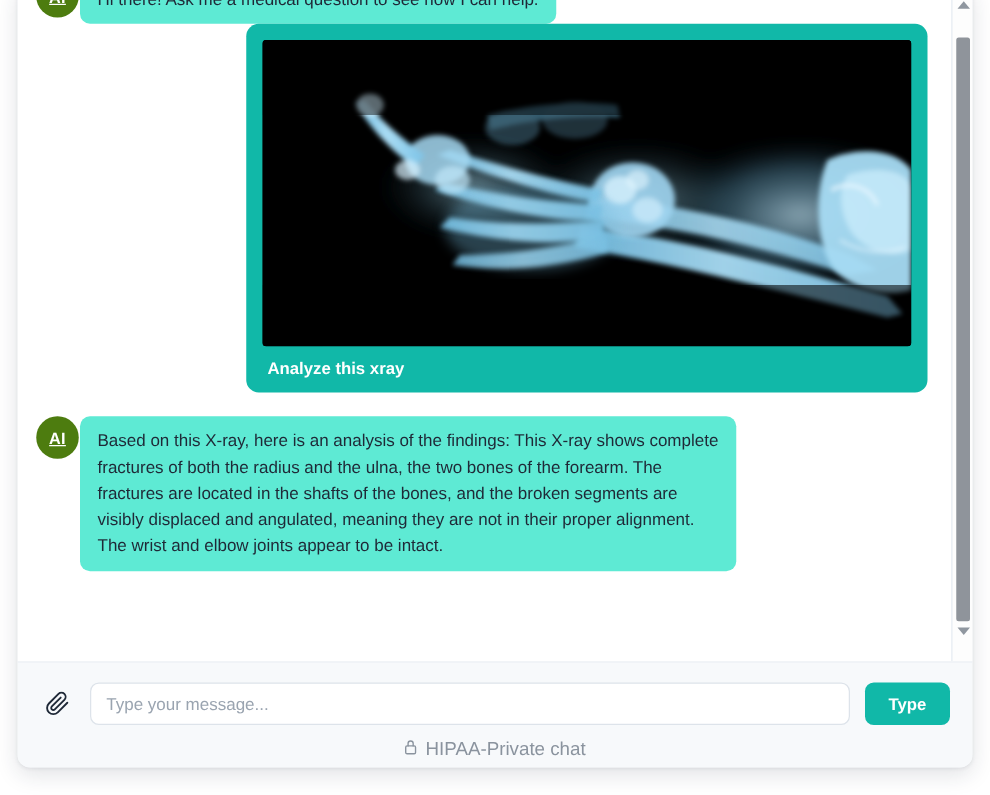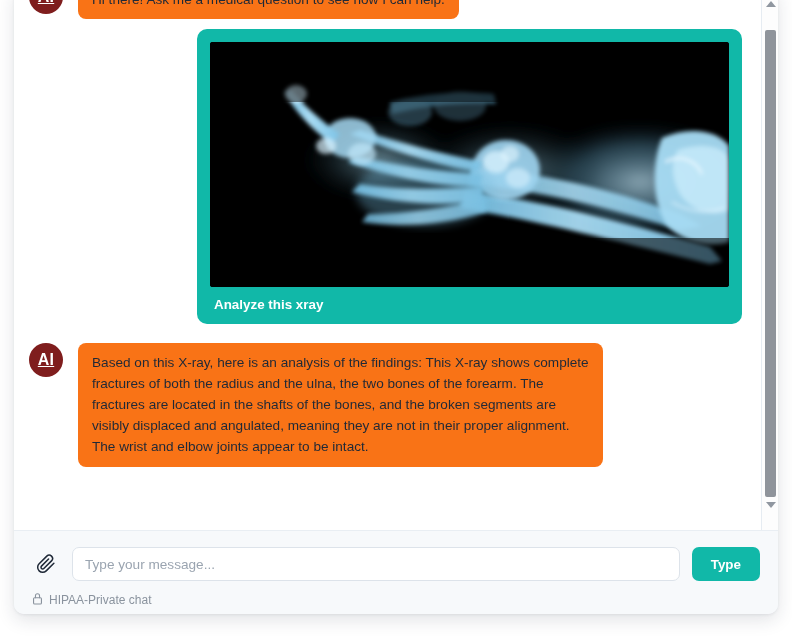--- a/index.html
+++ b/index.html
@@ -45,48 +45,47 @@
     align-items: flex-start;
     padding: 0 16px 0 15px;
   }
   .msg-row.first { margin-top: -6px; }
   .msg-row.second { margin-top: 19px; }
 
   .avatar {
     flex: 0 0 auto;
     width: 34px; height: 34px;
     border-radius: 50%;
-    background: #7f1d1d;
+    background: #4d7c0f;
     color: #ffffff;
-    font-size: 16px;
+    font-size: 13px;
     font-weight: bold;
     display: flex;
     align-items: center;
     justify-content: center;
     letter-spacing: 0.2px;
     margin-top: 0px;
     text-decoration: underline;
   }
 
   .bubble {
-    background: #f97316;
+    background: #5eead4;
     border-radius: 8px;
     padding: 9px 14px 10px 14px;
-    margin-left: 15px;
+    margin-left: 1px;
     font-size: 13.6px;
     line-height: 1.55;
     color: #1f2937;
     max-width: 525px;
   }
   .bubble.greeting { padding: 9px 14px 9px 14px; }
 
   
   .attachment-wrap {
     padding: 0 16px 0 15px;
-    margin-top: 10px;
     display: flex;
     justify-content: flex-end;
   }
   .attachment-card {
     width: 545px;
     background: #11b8a8;
     border-radius: 10px;
     padding: 13px 13px 0 13px;
     overflow: hidden;
   }
@@ -179,25 +178,25 @@
     font-family: "Liberation Sans", sans-serif;
     font-size: 13.4px;
     font-weight: bold;
     border: none;
     border-radius: 7px;
     cursor: pointer;
   }
   .hipaa-row {
     display: flex;
     align-items: center;
-    justify-content: flex-start;
+    justify-content: center;
     gap: 6px;
     margin-top: 11px;
     color: #8a939e;
-    font-size: 12px;
+    font-size: 15px;
   }
 </style>
 </head>
 <body>
 
 <div class="chat-window">
 
   <div class="messages-area">
     <div class="messages-inner">
 

